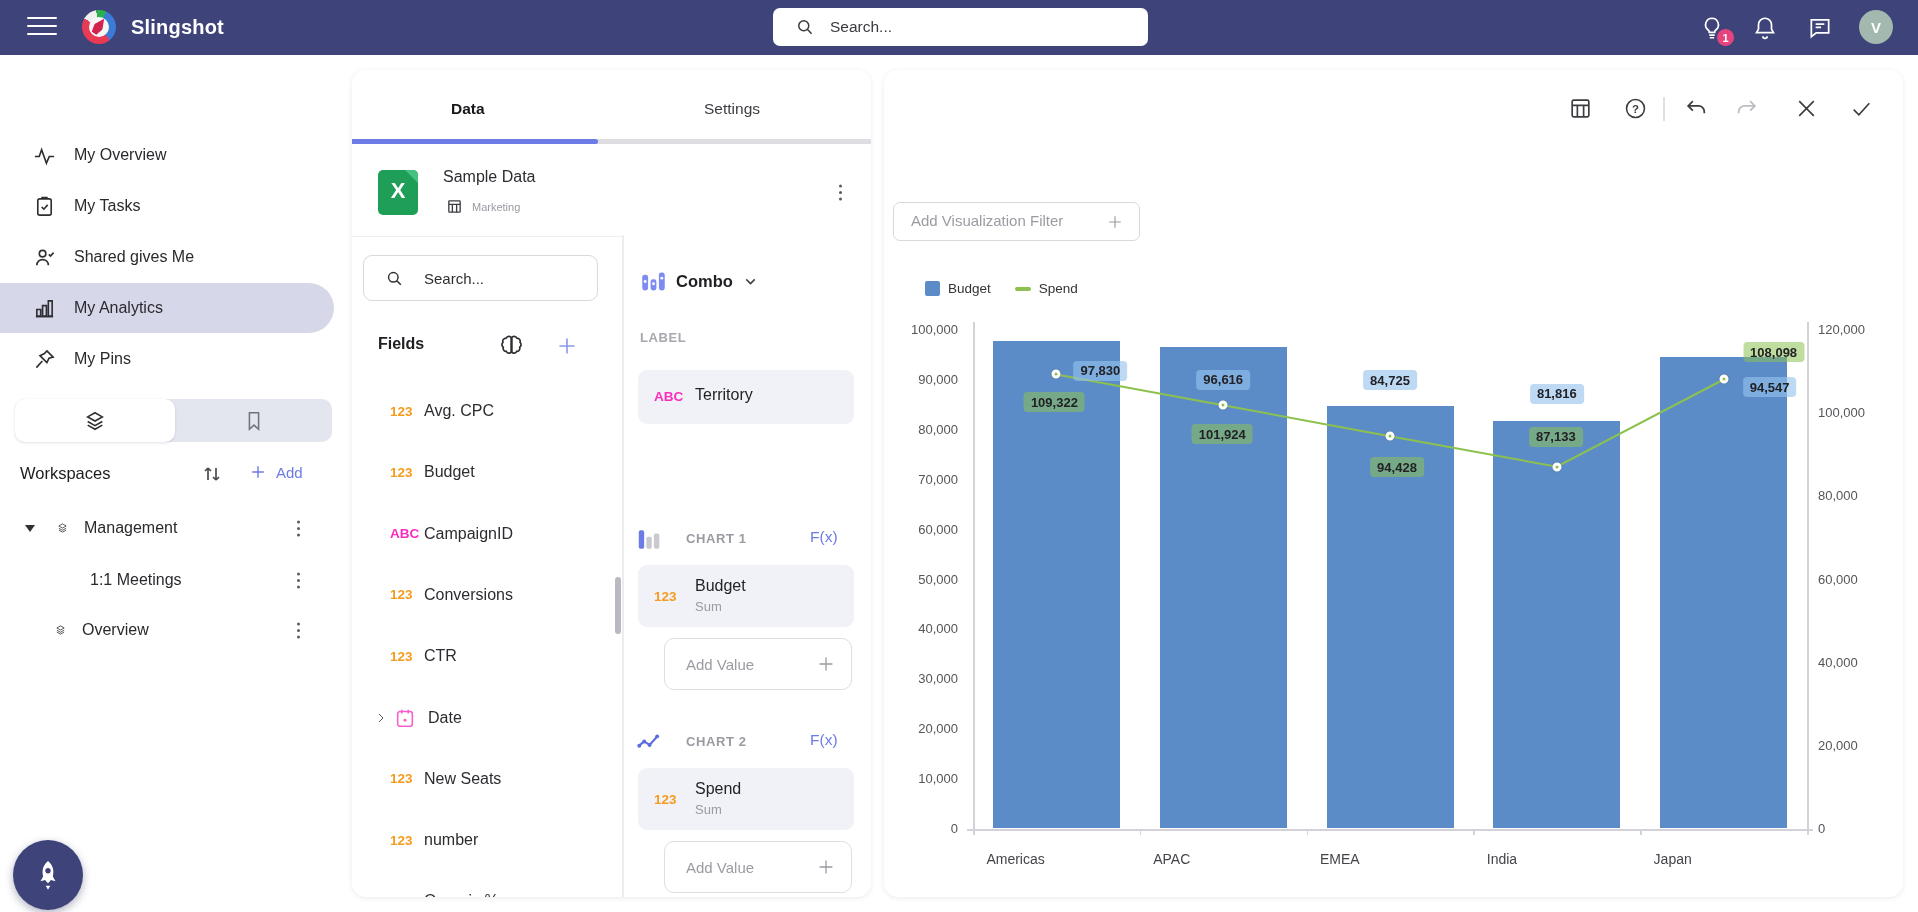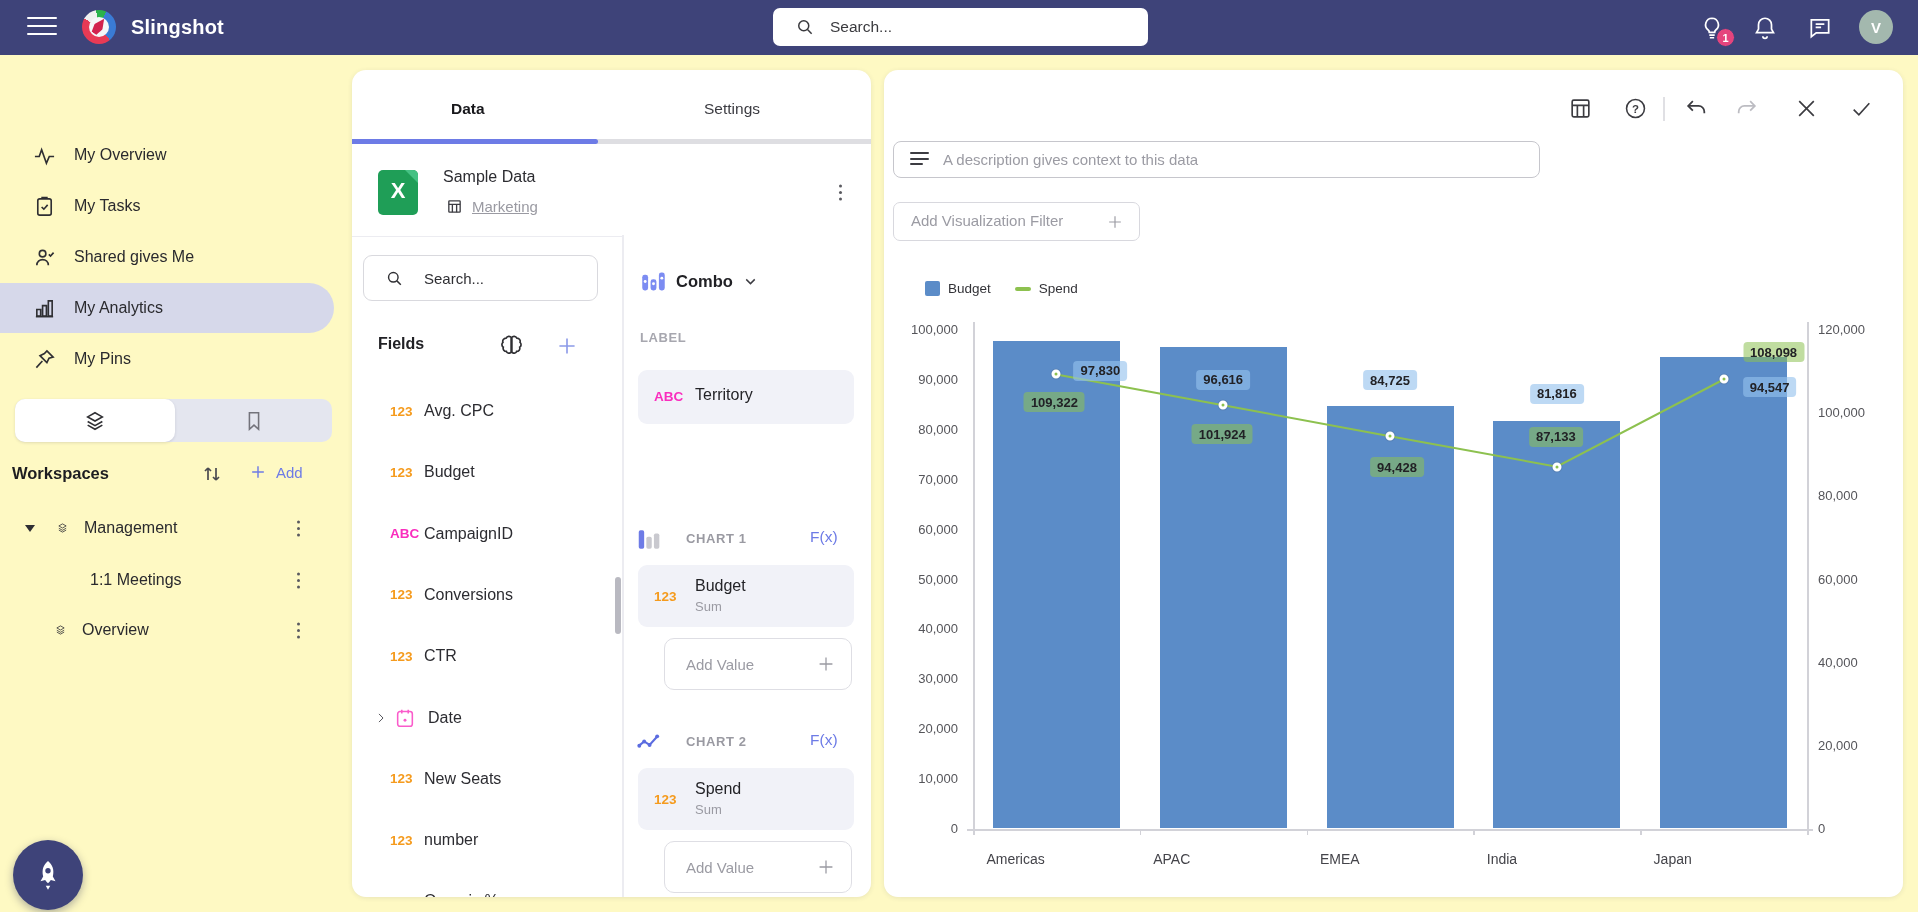--- a/index.html
+++ b/index.html
@@ -1,18 +1,18 @@
 <!DOCTYPE html>
 <html><head>
 <meta charset="utf-8">
 <style>
   * { margin:0; padding:0; box-sizing:border-box; }
   html,body { width:1918px; height:912px; overflow:hidden; }
   body { font-family:"Liberation Sans", sans-serif; background:#e9ebf3; }
-  .page { position:relative; width:1918px; height:912px; background:#fef9c3; }
+  .page { position:relative; width:1918px; height:912px; background:#ffffff; }
 
   
   .navbar { position:absolute; left:0; top:0; width:1918px; height:55px; background:#3e4379; z-index:30; }
   .hamburger { position:absolute; left:27px; top:17px; width:30px; height:20px; cursor:pointer; }
   .hamburger i { display:block; height:2.4px; background:#fff; border-radius:2px; margin-bottom:5.6px; }
   .logo { position:absolute; left:82px; top:10px; width:34px; height:34px; border-radius:50%;
           background:conic-gradient(from 200deg,#e83a55 0 100deg,#f0f0f0 100deg 150deg,#2bb24c 150deg 185deg,#3a7bd5 185deg 300deg,#e83a55 300deg 360deg); }
   .logo::after { content:""; position:absolute; left:7px; top:7px; width:20px; height:20px; border-radius:50%; background:#f5f6f8; }
   .logo .rkt { position:absolute; left:11px; top:7px; width:12px; height:18px; z-index:2;
                background:#d2224e; clip-path:polygon(50% 0,90% 55%,72% 100%,28% 100%,10% 55%); transform:rotate(35deg); }
@@ -34,21 +34,21 @@
                border-radius:0 25px 25px 0; cursor:pointer; color:#2a2a2e; }
   .side-item.active { background:#d6d8ea; }
   .side-item svg { width:23px; height:23px; color:#2f2f33; flex:0 0 auto; }
   .side-item .lbl { margin-left:18px; font-size:16px; }
   .toggle { position:absolute; left:15px; top:344px; width:317px; height:43px; background:#e4e6ef; border-radius:10px; }
   .toggle .seg-a { position:absolute; left:0; top:0; width:160px; height:43px; background:#fff; border-radius:10px;
                    box-shadow:0 1px 3px rgba(40,45,80,.14); display:flex; align-items:center; justify-content:center; cursor:pointer; }
   .toggle .seg-b { position:absolute; right:0; top:0; width:157px; height:43px; display:flex; align-items:center; justify-content:center; cursor:pointer; color:#73737b;}
   .toggle svg { width:22px; height:22px; }
   .ws-head { position:absolute; left:0; top:405px; width:350px; height:30px; }
-  .ws-title { position:absolute; left:12px; top:4px; font-size:16.5px; font-weight:bold; color:#1d1d21;text-align:center; }
+  .ws-title { position:absolute; left:20px; top:4px; font-size:16.5px; font-weight:normal; color:#1d1d21;text-align:center; }
   .ws-sort { position:absolute; left:200px; top:2px; width:24px; height:24px; color:#4a4a50; cursor:pointer; }
   .ws-sort svg { width:24px; height:24px; }
   .ws-add { position:absolute; left:248px; top:2px; display:flex; align-items:center; color:#6d7be6; cursor:pointer; }
   .ws-add svg { width:20px; height:20px; }
   .ws-add span { font-size:15px; margin-left:8px; }
   .ws-row { position:absolute; left:0; width:350px; height:36px; display:flex; align-items:center; cursor:pointer; color:#2a2a2e; }
   .ws-row .caret { width:0; height:0; border-left:5.5px solid transparent; border-right:5.5px solid transparent; border-top:7px solid #2f2f33; margin-left:25px; }
   .ws-row svg.layers { width:22px; height:22px; margin-left:11px; color:#2f2f33; }
   .ws-row .wlbl { font-size:16px; margin-left:16px; }
   .kebab { position:absolute; left:288px; width:20px; height:24px; cursor:pointer; }
@@ -68,21 +68,21 @@
   .tab.active { font-weight:bold; color:#17171b; }
   .tab-track { position:absolute; left:0; top:69px; width:519px; height:5px; background:#dedee2; }
   .tab-bar { position:absolute; left:0; top:69px; width:246px; height:5px; background:#6d7be6; border-radius:0 3px 3px 0; }
   .xls { position:absolute; left:26px; top:100px; width:40px; height:45px; background:#1f9e57; border-radius:5px; }
   .xls .fold { position:absolute; right:0; top:0; width:13px; height:13px; background:#45c183; border-radius:0 5px 0 4px;
                clip-path:polygon(0 0,100% 0,100% 100%); }
   .xls .x { position:absolute; left:0; top:8px; width:40px; text-align:center; color:#fff; font-weight:bold; font-size:22px; }
   .src-name { position:absolute; left:91px; top:98px; font-size:16px; color:#2c2c31; }
   .src-sheet { position:absolute; left:94px; top:128px; display:flex; align-items:center; color:#9a9aa2; }
   .src-sheet svg { width:17px; height:17px; color:#3c3c42; }
-  .src-sheet span { font-size:15px; margin-left:9px;text-decoration:underline; }
+  .src-sheet span { font-size:11px; margin-left:9px; }
   .src-kebab { position:absolute; left:478px; top:110px; }
   .f-search { position:absolute; left:11px; top:185px; width:235px; height:46px; border:1.5px solid #d9d9de; border-radius:9px;
               display:flex; align-items:center; padding-left:21px; background:#fff; }
   .f-search svg { width:19px; height:19px; color:#2f2f33; }
   .f-search input { border:none; outline:none; font-family:inherit; font-size:15px; color:#2f2f33; margin-left:20px; width:150px; }
   .f-search input::placeholder { color:#2f2f33; opacity:1; }
   .fields-head { position:absolute; left:0; top:262px; width:260px; height:30px; }
   .fields-title { position:absolute; left:26px; top:3px; font-size:16px; font-weight:600; color:#212125; }
   .brain-btn { position:absolute; left:146px; top:0; width:28px; height:28px; color:#2f2f33; cursor:pointer; }
   .brain-btn svg { width:27px; height:27px; }
@@ -479,28 +479,20 @@
         <div class="addbox" style="top: 771px; height: 52px;">
           <span>Add Value</span>
           <svg viewBox="0 0 24 24" fill="none" stroke="currentColor" stroke-width="1.4">
             <path d="M12 5v14M5 12h14"></path>
           </svg>
         </div>
       </div>
   </section>
 
   <section class="card viz-card">
-    <div class="viz-desc">
-      <span class="desc-ic">
-          <i></i>
-          <i></i>
-          <i></i>
-        </span>
-      <input placeholder="A description gives context to this data" style="">
-    </div>
     <div class="viz-filter">
       <span>Add Visualization Filter</span>
       <svg viewBox="0 0 24 24" fill="none" stroke="currentColor" stroke-width="1.4">
           <path d="M12 5v14M5 12h14"></path>
         </svg>
     </div>
     <div class="tool" style="left:684px">
       <svg viewBox="0 0 24 24" fill="none" stroke="currentColor" stroke-width="1.6">
           <rect x="4" y="4" width="16" height="16" rx="1.5"></rect>
           <path d="M4 9h16M9 9v11M15 9v11"></path>

